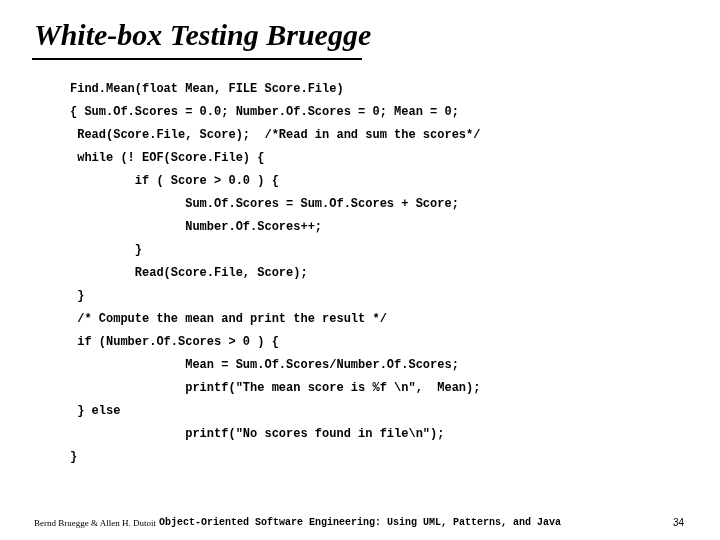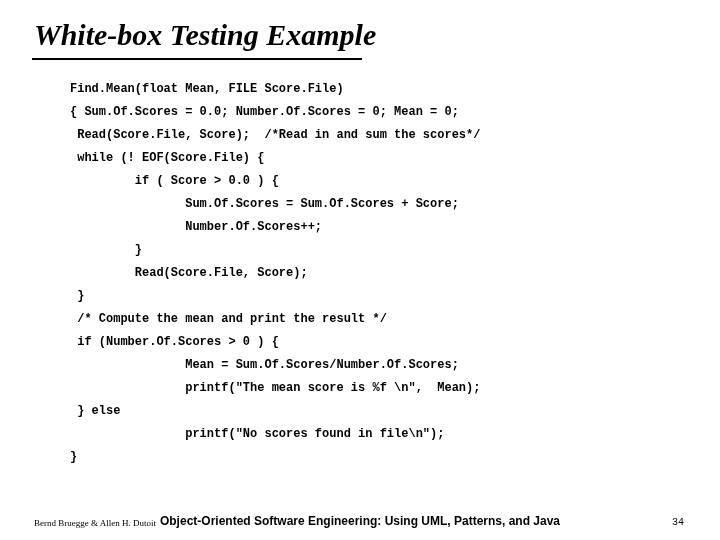--- a/index.html
+++ b/index.html
@@ -51,38 +51,38 @@
     bottom: 12px;
     font-size: 9px;
     font-family: Liberation Serif, serif;
   }
   .footer-center {
     position: absolute;
     left: 0;
     right: 0;
     bottom: 12px;
     text-align: center;
-    font-size: 12px;
-    font-family: Liberation Sans, sans-serif;
+    font-size: 10px;
+    font-family: Liberation Mono, monospace;
     font-weight: bold;
   }
   .footer-right {
     position: absolute;
     right: 36px;
     bottom: 12px;
     font-size: 10px;
-    font-family: Liberation Mono, monospace;
+    font-family: Liberation Sans, sans-serif;
   }
 </style>
 </head>
 <body>
 
 <div class="slide">
 
-  <div class="title">White-box Testing Example</div>
+  <div class="title">White-box Testing Bruegge</div>
   <div class="title-underline"></div>
 
   <div class="code-block">Find.Mean(float Mean, FILE Score.File)
 { Sum.Of.Scores = 0.0; Number.Of.Scores = 0; Mean = 0;
  Read(Score.File, Score);  /*Read in and sum the scores*/
  while (! EOF(Score.File) {
          if ( Score &gt; 0.0 ) {
                 Sum.Of.Scores = Sum.Of.Scores + Score;
                 Number.Of.Scores++;
          }

